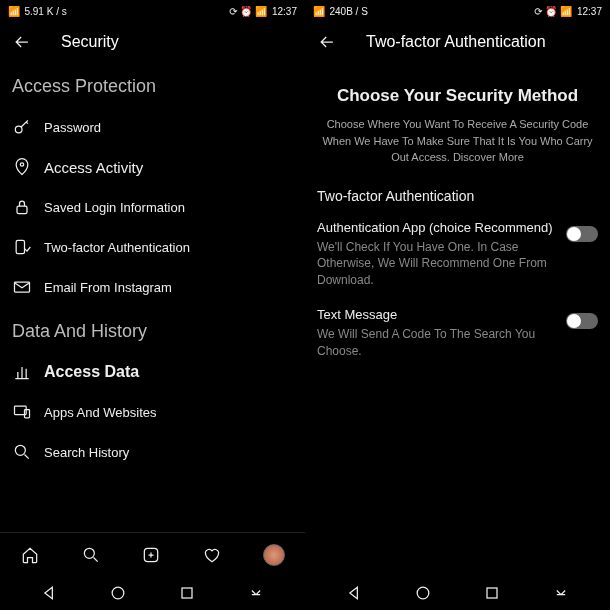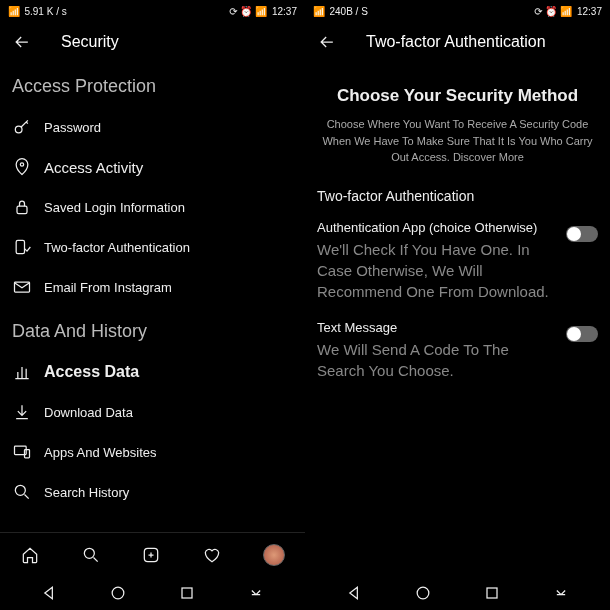--- a/index.html
+++ b/index.html
@@ -14,21 +14,21 @@
 .menu-item { display: flex; align-items: center; gap: 12px; padding: 10px 0; }
 .menu-item-label { font-size: 13px; color: #eee; }
 .menu-item:nth-child(3) .menu-item-label { font-size: 15px; font-weight: 500; }
 .icon { width: 20px; height: 20px; display: flex; align-items: center; justify-content: center; flex-shrink: 0; }
 .big-title { font-size: 17px; font-weight: 700; text-align: center; margin: 24px 0 10px; color: #eee; }
 .desc { font-size: 11px; color: #aaa; text-align: center; line-height: 1.5; margin-bottom: 22px; padding: 0 4px; }
 .sub-title { font-size: 14px; margin-bottom: 16px; color: #eee; }
 .option { display: flex; align-items: flex-start; justify-content: space-between; margin-bottom: 18px; }
 .option-text { flex: 1; padding-right: 12px; }
 .option-title { font-size: 13px; color: #eee; margin-bottom: 4px; }
-.option-desc { font-size: 15px; color: #888; line-height: 1.4; }
+.option-desc { font-size: 12px; color: #888; line-height: 1.4; }
 .toggle { width: 32px; height: 16px; background: #666; border-radius: 10px; position: relative; flex-shrink: 0; margin-top: 6px; }
 .toggle::after { content: ''; position: absolute; width: 14px; height: 14px; background: #fff; border-radius: 50%; top: 1px; left: 1px; }
 .bottomnav { height: 44px; display: flex; align-items: center; justify-content: space-around; border-top: 1px solid #222; }
 .sysnav { height: 34px; display: flex; align-items: center; justify-content: space-around; padding: 0 14px; }
 .avatar { width: 22px; height: 22px; border-radius: 50%; background: radial-gradient(circle, #d97, #a54); border: 1px solid #666; }
 .big-label { font-size: 16px; font-weight: 700; }
 svg { stroke: #eee; fill: none; stroke-width: 1.5; }
 </style>
 </head>
 <body>
@@ -107,28 +107,20 @@
       <span class="icon">
           <svg viewBox="0 0 24 24">
             <path d="M4 20h16M7 20v-8M12 20V6M17 20v-12"></path>
           </svg>
         </span>
       <span class="menu-item-label big-label">Access Data</span>
     </div>
     <div class="menu-item">
       <span class="icon">
           <svg viewBox="0 0 24 24">
-            <path d="M12 4v12M7 11l5 5 5-5M5 20h14"></path>
-          </svg>
-        </span>
-      <span class="menu-item-label">Download Data</span>
-    </div>
-    <div class="menu-item">
-      <span class="icon">
-          <svg viewBox="0 0 24 24">
             <rect x="3" y="5" width="14" height="10" rx="1"></rect>
             <rect x="15" y="9" width="6" height="10" rx="1"></rect>
           </svg>
         </span>
       <span class="menu-item-label">Apps And Websites</span>
     </div>
     <div class="menu-item">
       <span class="icon">
           <svg viewBox="0 0 24 24">
             <circle cx="10" cy="10" r="6"></circle>
@@ -206,21 +198,21 @@
       </span>
     <span class="header-title">Two-factor Authentication</span>
   </div>
   <div class="content">
     <div class="big-title">Choose Your Security Method</div>
     <div class="desc">Choose Where You Want To Receive A Security Code When We Have To Make Sure That It Is You Who Carry Out Access. Discover More</div>
     <div class="sub-title">Two-factor Authentication</div>
 
     <div class="option">
       <div class="option-text">
-        <div class="option-title">Authentication App (choice Otherwise)</div>
+        <div class="option-title">Authentication App (choice Recommend)</div>
         <div class="option-desc">We'll Check If You Have One. In Case Otherwise, We Will Recommend One From Download.</div>
       </div>
       <div class="toggle"></div>
     </div>
 
     <div class="option">
       <div class="option-text">
         <div class="option-title">Text Message</div>
         <div class="option-desc">We Will Send A Code To The Search You Choose.</div>
       </div>

